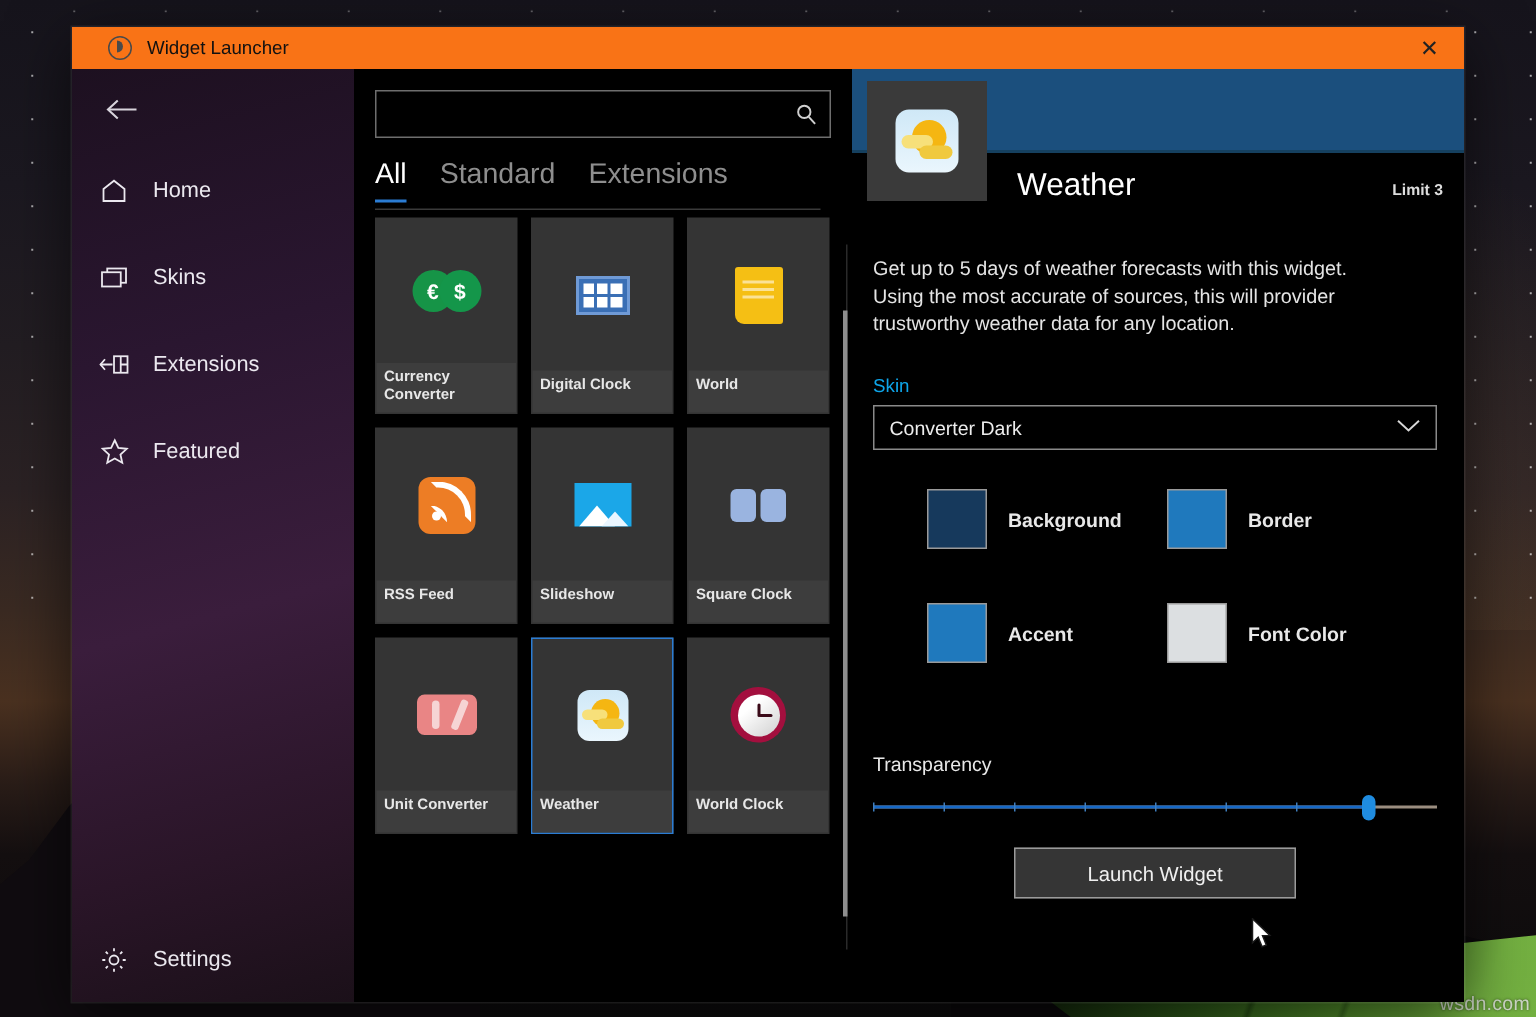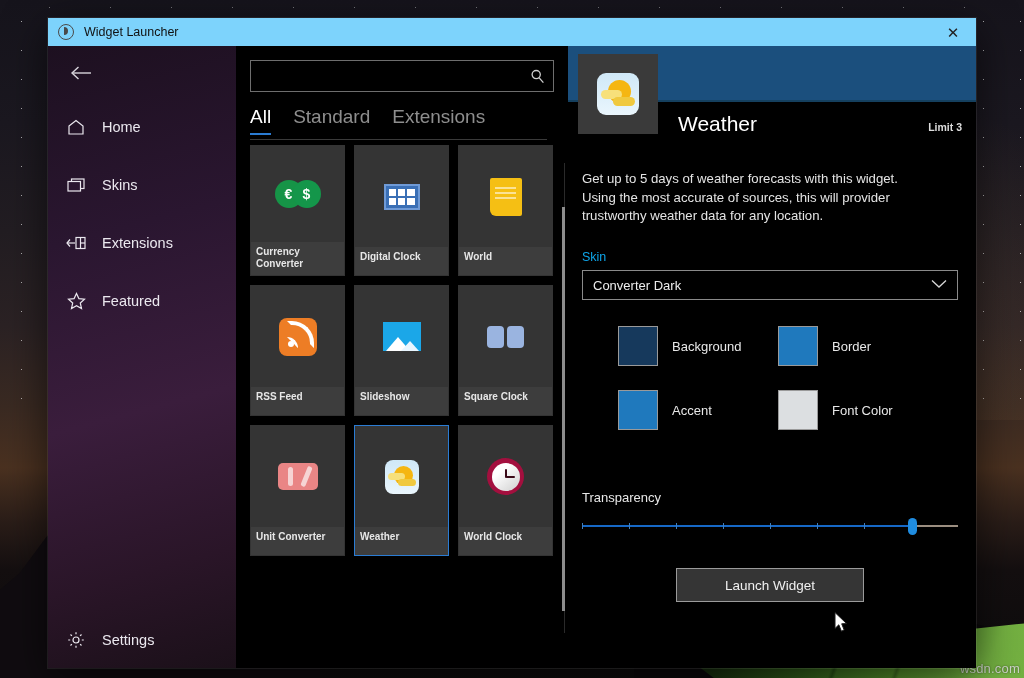--- a/index.html
+++ b/index.html
@@ -81,23 +81,23 @@
     width: 928px; height: 650px;
     background: #000000;
     box-shadow: 0 0 0 1px rgba(255,255,255,.08), 0 10px 40px rgba(0,0,0,.6);
     display: flex; flex-direction: column;
     overflow: hidden;
   }
 
   
   #titlebar {
     height: 28px; min-height: 28px;
-    background: #7dd3fc;
+    background: #f97316;
     display: flex; align-items: center;
-    padding-left: 10px;
+    padding-left: 24px;
     position: relative;
   }
   #app-icon {
     width: 16px; height: 16px; border-radius: 50%;
     border: 1.6px solid #4a4a4a;
     position: relative; flex: 0 0 auto;
   }
   #app-icon::before {
     content: ""; position: absolute;
     left: 5px; top: 2px; width: 4px; height: 8px;
@@ -424,21 +424,22 @@
     margin: 0 4px; height: 30px;
     border: 1px solid #8a8a8a; background: #000;
     display: flex; align-items: center; justify-content: space-between;
     padding: 0 10px; color: #ededed; font-size: 13px;
   }
   #skin-chevron { font-size: 11px; color: #d6d6d6; }
 
   #swatches {
     margin: 26px 0 0 40px;
     display: grid; grid-template-columns: 160px 160px;
-    row-gap: 24px;
+    row-gap: 36px;
+    font-weight: bold;
   }
   .swatch-cell { display: flex; align-items: center; gap: 14px; }
   .swatch {
     width: 40px; height: 40px;
     border: 1px solid #9a9a9a;
   }
   .swatch-label { font-size: 13px; color: #e8e8e8; }
 
   #transparency-label { margin: 60px 0 10px 4px; font-size: 13px; color: #e8e8e8; }
   #slider-wrap { position: relative; margin: 0 4px; height: 22px; }
@@ -452,21 +453,21 @@
   }
   .tickmark {
     position: absolute; top: 8px; width: 1px; height: 6px;
     background: #3f7fbf;
   }
   #slider-thumb {
     position: absolute; left: 86.6%; top: 3px;
     width: 9px; height: 17px; border-radius: 5px;
     background: #1f8ce0;
   }
-  #launch-wrap { margin-top: 31px; display: flex; justify-content: center; }
+  #launch-wrap { margin-top: 16px; display: flex; justify-content: center; }
   #launch-btn {
     width: 188px; height: 34px;
     background: #353535; border: 1px solid #9b9b9b;
     color: #f0f0f0; font-size: 13.5px;
     display: flex; align-items: center; justify-content: center;
   }
   #cursor {
     position: absolute; left: 834px; top: 612px;
     width: 14px; height: 21px; z-index: 40;
     pointer-events: none;

